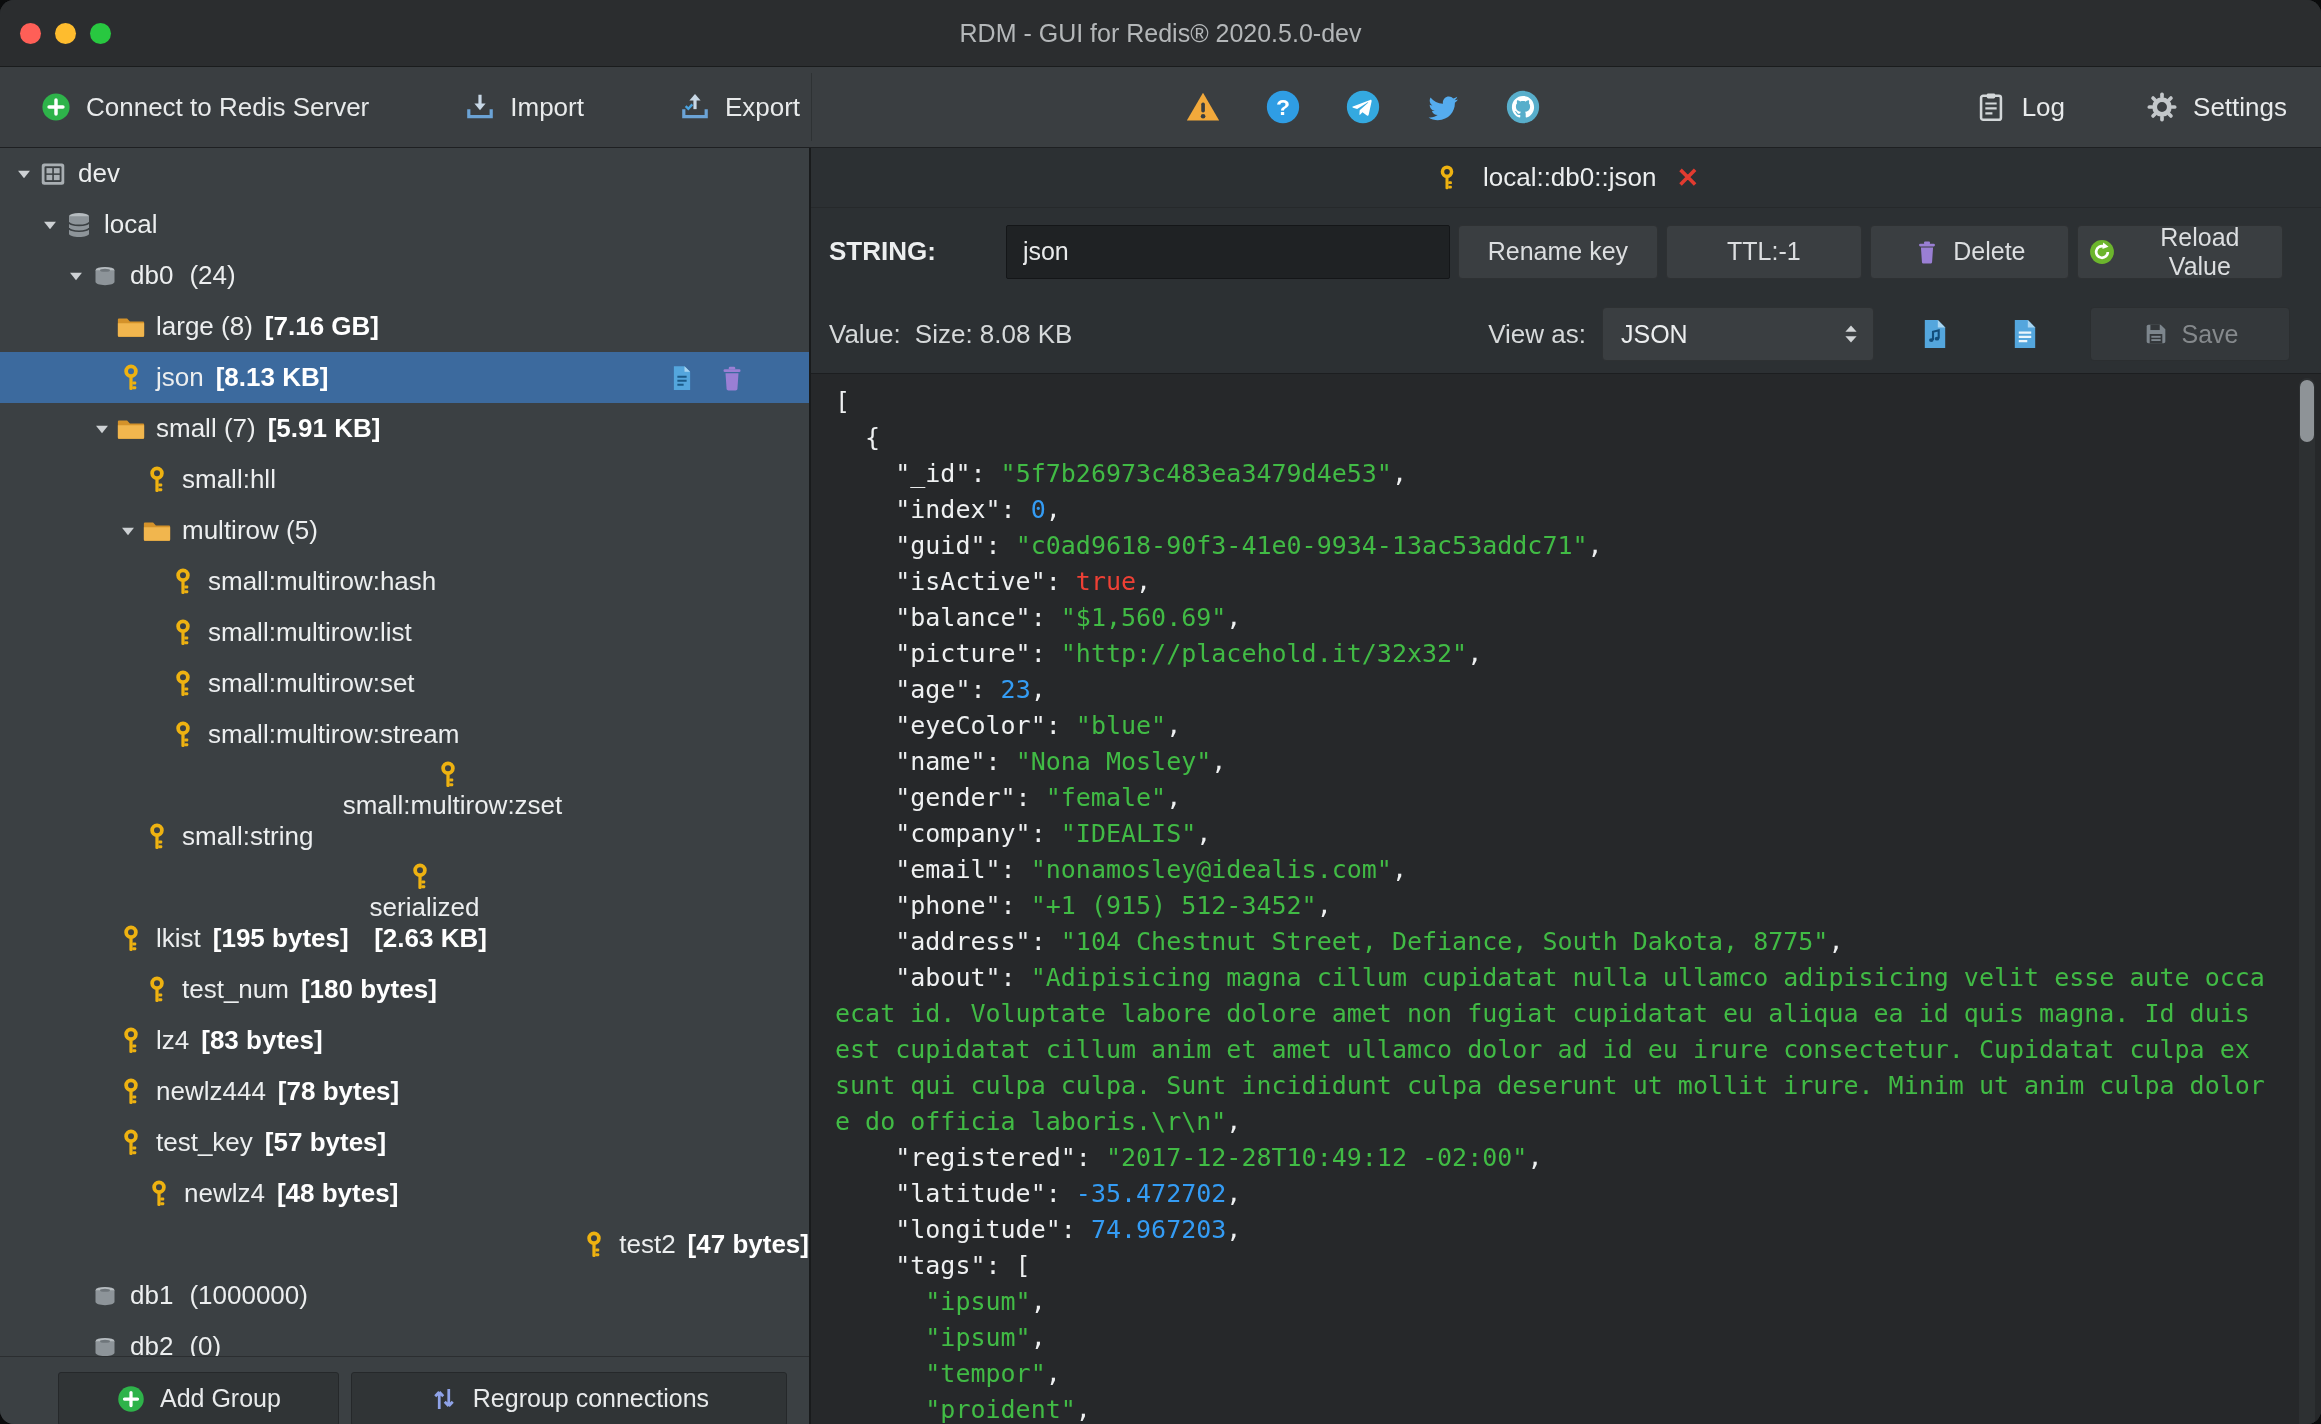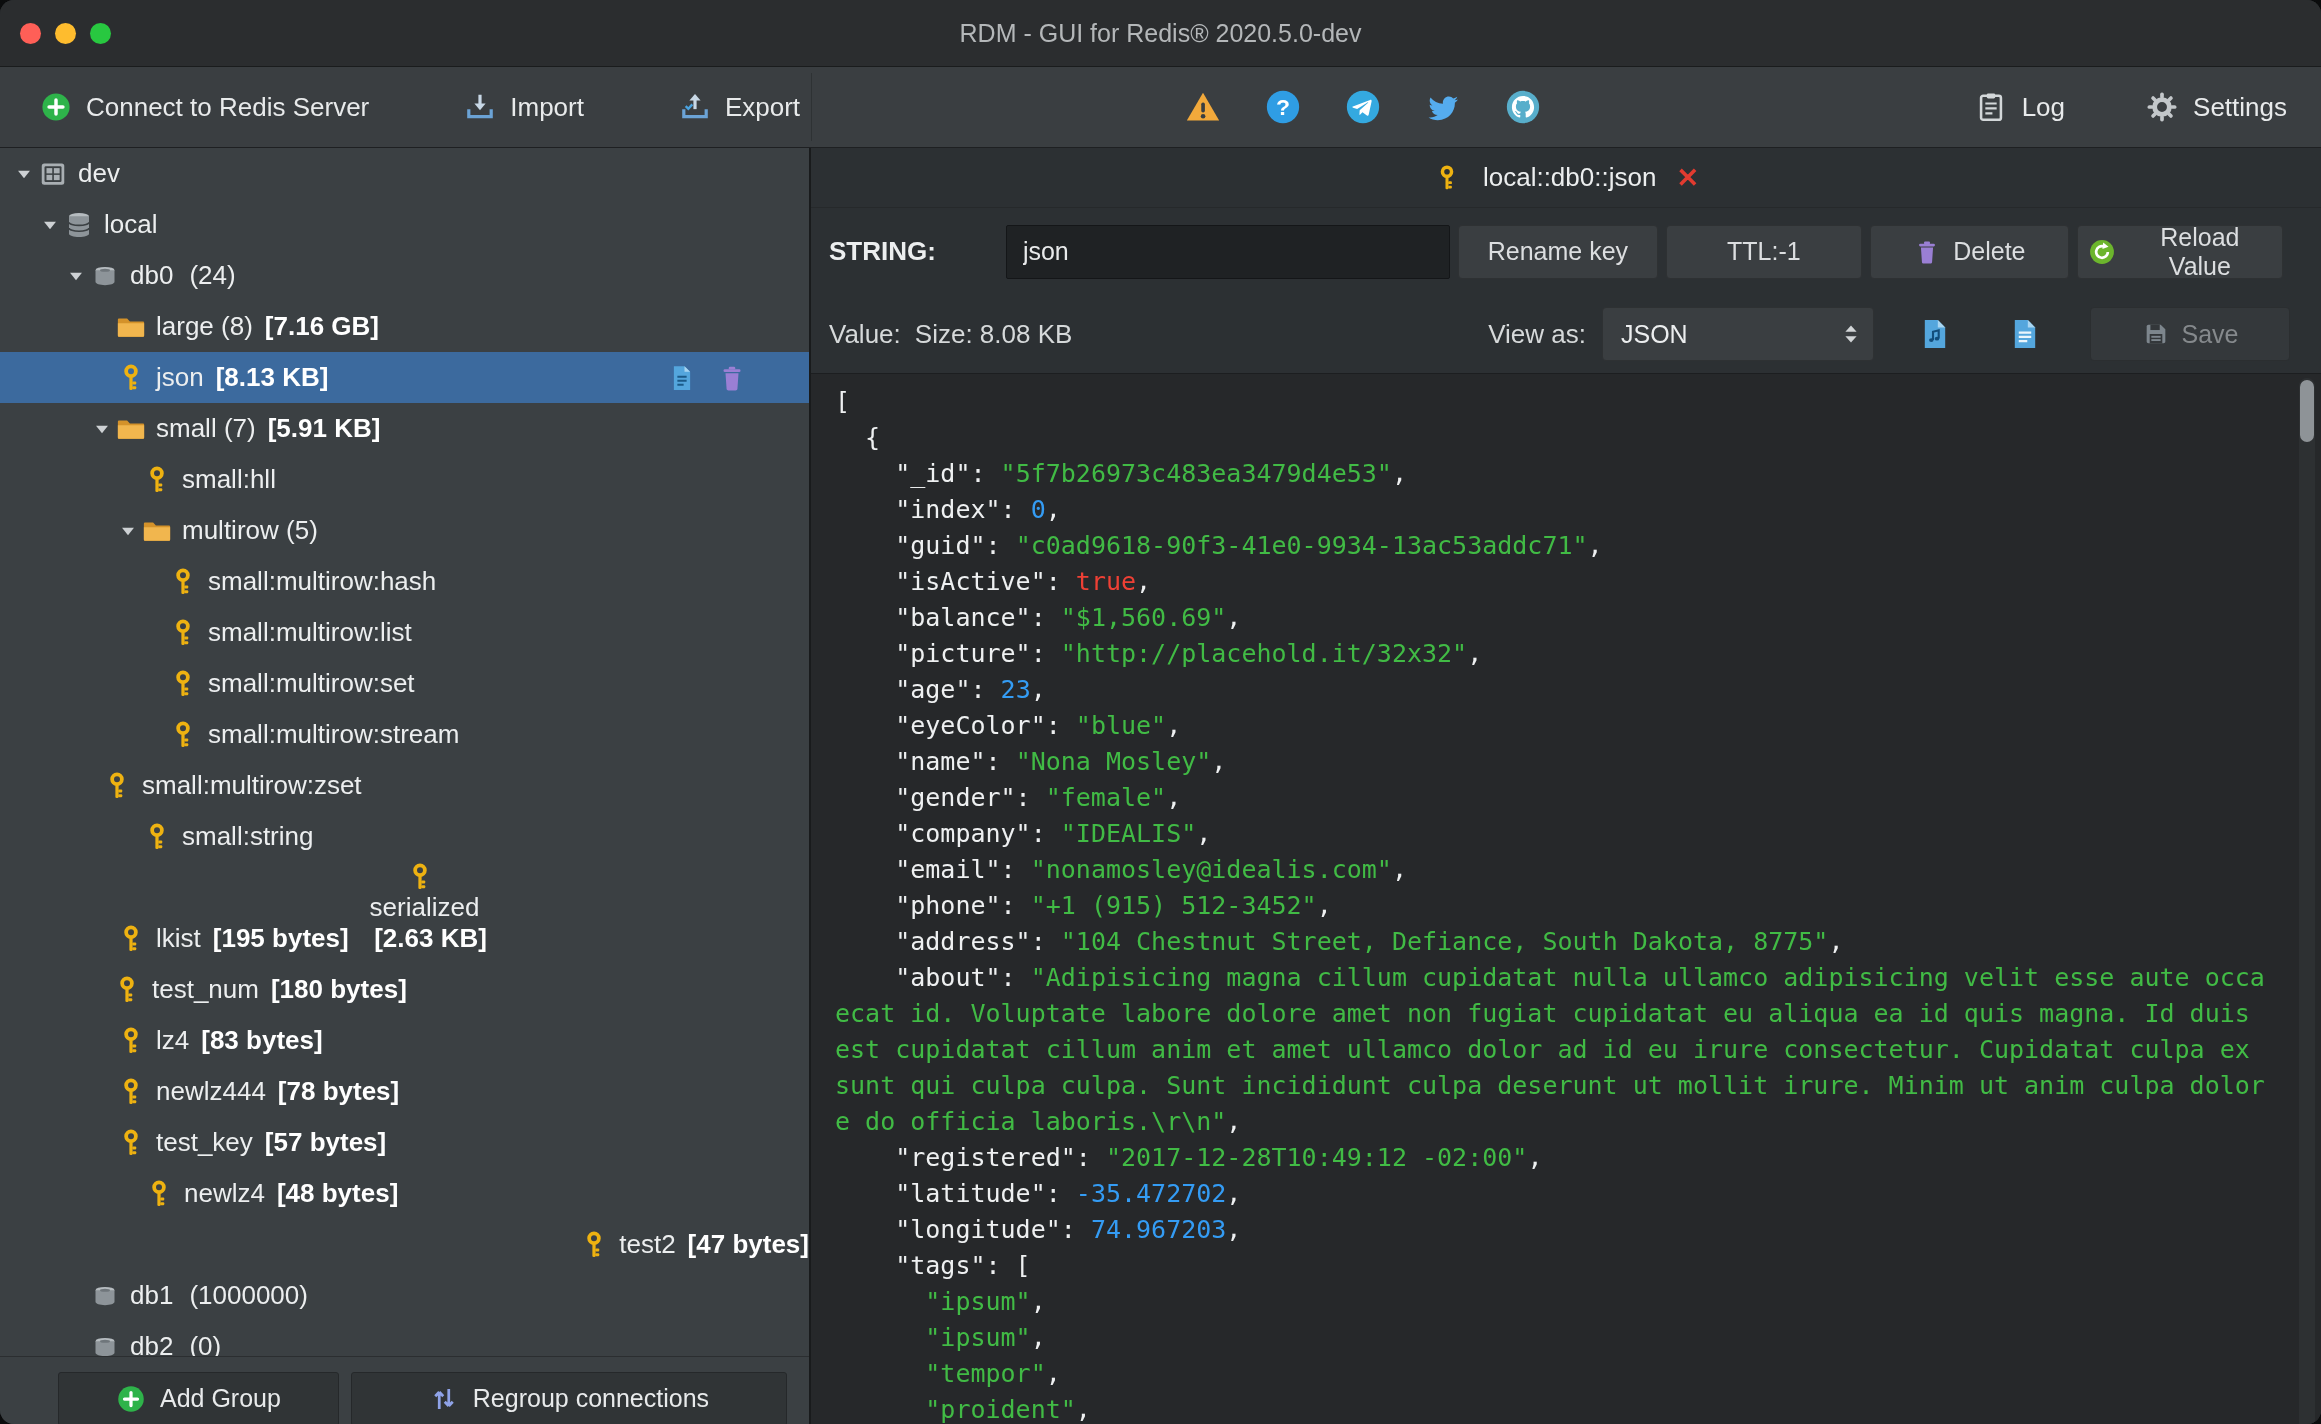--- a/index.html
+++ b/index.html
@@ -381,21 +381,21 @@
             <span class="ticon">
               <svg viewBox="0 0 24 24">
                 <circle cx="12" cy="6.6" r="3.9" style="stroke:var(--key-gold,#eeb211)" stroke-width="3" fill="none"></circle>
                 <rect x="10.7" y="10" width="2.6" height="11.6" rx="1" style="fill:var(--key-gold,#eeb211)"></rect>
                 <rect x="13" y="14.8" width="3.2" height="2.4" rx="0.8" style="fill:var(--key-gold,#eeb211)"></rect>
                 <rect x="13" y="18.6" width="3.2" height="2.4" rx="0.8" style="fill:var(--key-gold,#eeb211)"></rect>
               </svg>
             </span>
             <span class="tlabel">small:multirow:stream</span>
           </div>
-          <div class="tree-row" style="padding-left: 74px;">
+          <div class="tree-row" style="padding-left: 96px; flex-direction: column;">
             <span class="expander"></span>
             <span class="ticon">
               <svg viewBox="0 0 24 24">
                 <circle cx="12" cy="6.6" r="3.9" style="stroke:var(--key-gold,#eeb211)" stroke-width="3" fill="none"></circle>
                 <rect x="10.7" y="10" width="2.6" height="11.6" rx="1" style="fill:var(--key-gold,#eeb211)"></rect>
                 <rect x="13" y="14.8" width="3.2" height="2.4" rx="0.8" style="fill:var(--key-gold,#eeb211)"></rect>
                 <rect x="13" y="18.6" width="3.2" height="2.4" rx="0.8" style="fill:var(--key-gold,#eeb211)"></rect>
               </svg>
             </span>
             <span class="tlabel">small:multirow:zset</span>
@@ -431,21 +431,21 @@
               <svg viewBox="0 0 24 24">
                 <circle cx="12" cy="6.6" r="3.9" style="stroke:var(--key-gold,#eeb211)" stroke-width="3" fill="none"></circle>
                 <rect x="10.7" y="10" width="2.6" height="11.6" rx="1" style="fill:var(--key-gold,#eeb211)"></rect>
                 <rect x="13" y="14.8" width="3.2" height="2.4" rx="0.8" style="fill:var(--key-gold,#eeb211)"></rect>
                 <rect x="13" y="18.6" width="3.2" height="2.4" rx="0.8" style="fill:var(--key-gold,#eeb211)"></rect>
               </svg>
             </span>
             <span class="tlabel">lkist</span>
             <span class="tsize">[195 bytes]</span>
           </div>
-          <div class="tree-row" style="padding-left: 84px;">
+          <div class="tree-row" style="padding-left: 114px;">
             <span class="expander"></span>
             <span class="ticon">
               <svg viewBox="0 0 24 24">
                 <circle cx="12" cy="6.6" r="3.9" style="stroke:var(--key-gold,#eeb211)" stroke-width="3" fill="none"></circle>
                 <rect x="10.7" y="10" width="2.6" height="11.6" rx="1" style="fill:var(--key-gold,#eeb211)"></rect>
                 <rect x="13" y="14.8" width="3.2" height="2.4" rx="0.8" style="fill:var(--key-gold,#eeb211)"></rect>
                 <rect x="13" y="18.6" width="3.2" height="2.4" rx="0.8" style="fill:var(--key-gold,#eeb211)"></rect>
               </svg>
             </span>
             <span class="tlabel">test_num</span>

